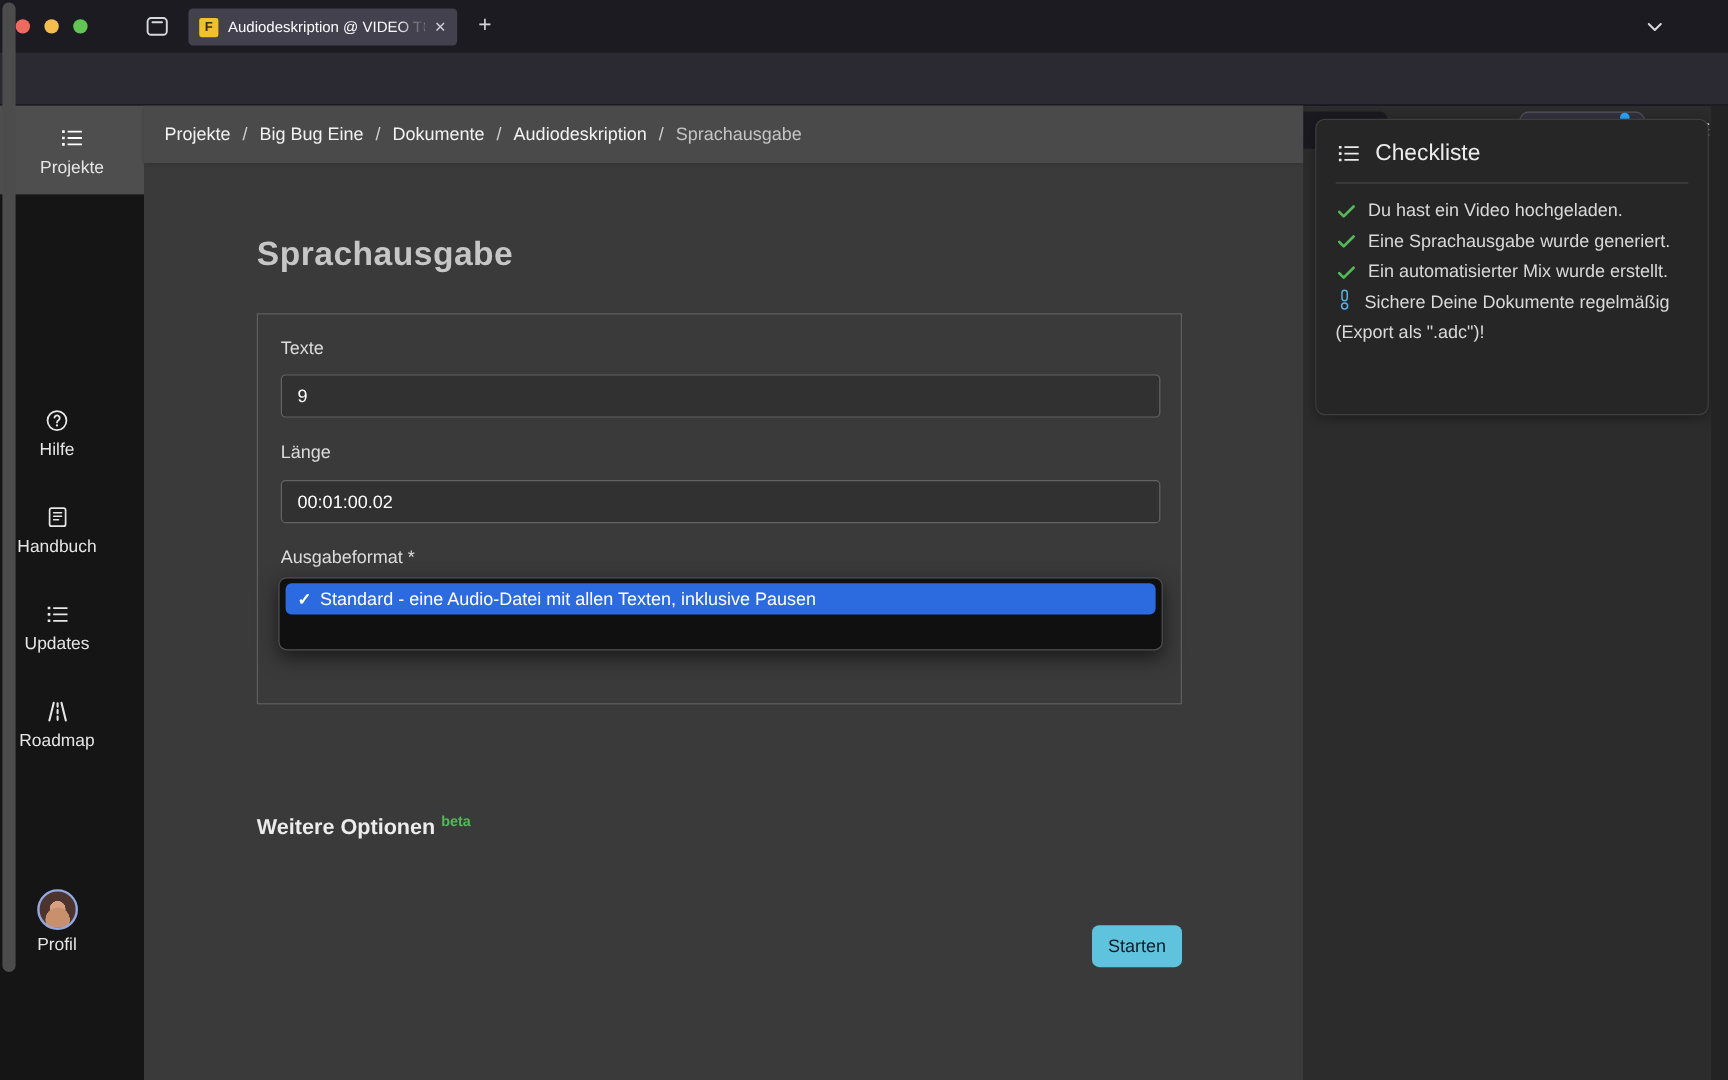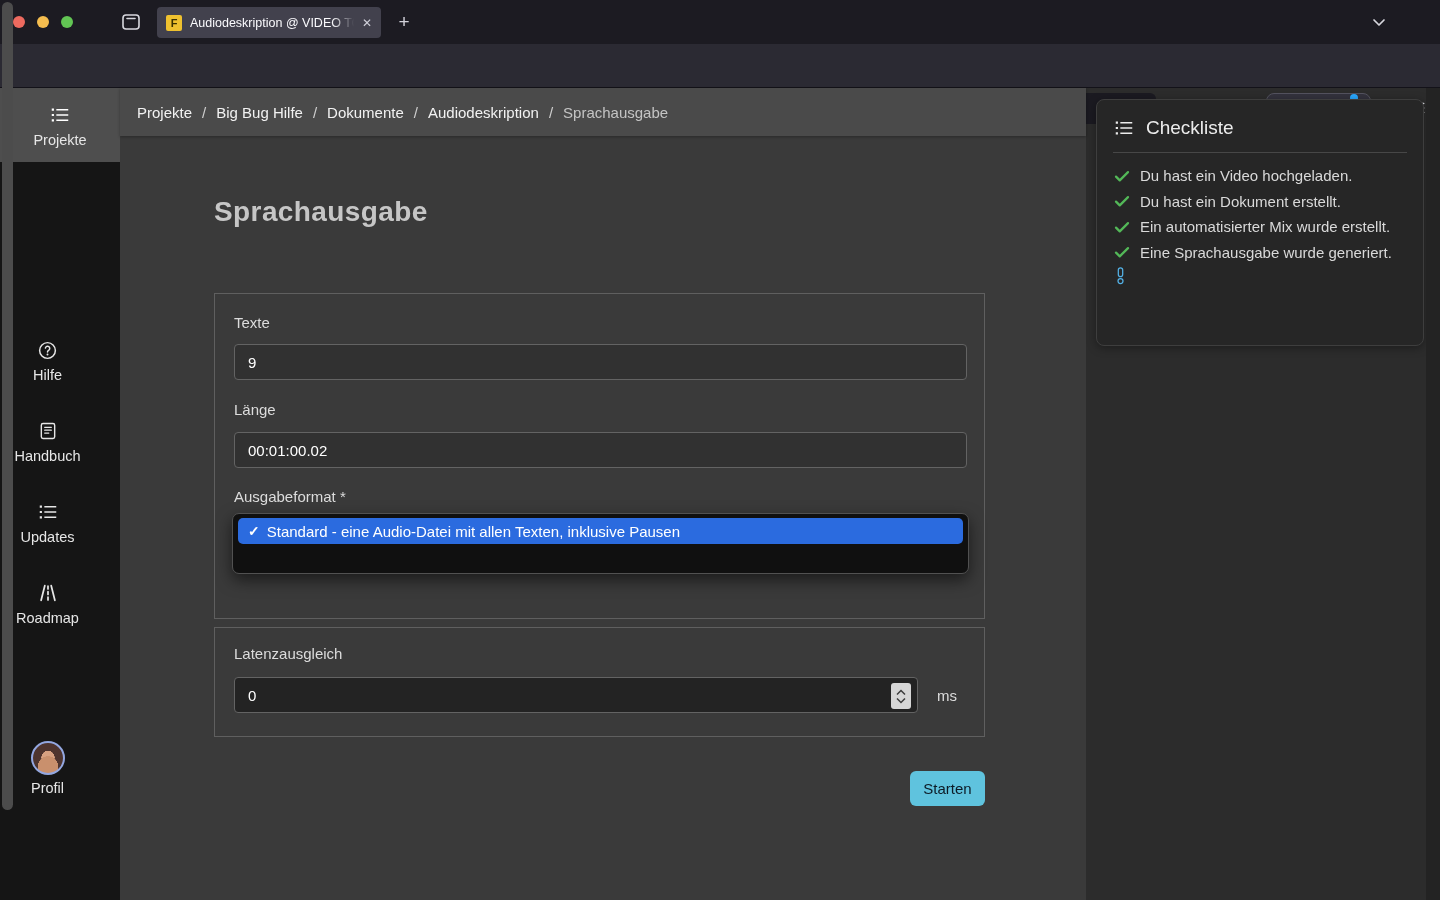--- a/index.html
+++ b/index.html
@@ -60,21 +60,21 @@
   .breadcrumb { position:absolute; left:0; top:0; width:966px; height:48px; background:#4a4a4a;
     display:flex; align-items:center; padding-left:17px; gap:10px; font-size:15px;
     box-shadow:0 1px 3px rgba(0,0,0,.3); }
   .bc-item { color:#f2f2f2; }
   .bc-sep { color:#cfcfcf; }
   .bc-current { color:#c4c4c4; }
 
   .page-title { left:94px; top:108px; font-size:28px; font-weight:bold; color:#c6c6c6; letter-spacing:.4px; }
 
   .panel { position:absolute; border:1px solid #5f5f5f; width:771px; background:#3a3a3a; }
-  .panel1 { left:94px; top:173px; height:326px;margin-top:32px; }
+  .panel1 { left:94px; top:173px; height:326px; }
   .panel2 { left:94px; top:539px; height:110px; }
   .field-label { position:absolute; left:19px; font-size:15px; color:#dcdcdc; }
   .tinput { position:absolute; left:19px; width:733px; height:36px; background:#313131;
     border:1px solid #636363; border-radius:4px; color:#fff; font-size:15px;
     padding:0 13px; font-family:"Liberation Sans",sans-serif; outline:none; }
 
   .listbox { position:absolute; left:17px; top:219px; width:737px; height:61px; background:#101010;
     border:1px solid #515151; border-radius:7px; padding:4px 5px;
     box-shadow:0 6px 16px rgba(0,0,0,.55); }
   .opt { height:26px; border-radius:5px; display:flex; align-items:center; color:#fff; font-size:15px; }
@@ -257,21 +257,21 @@
     <div>Profil</div>
   </div>
 
 </div>
 
 <div class="abs content">
 
   <div class="breadcrumb">
     <span class="bc-item">Projekte</span>
     <span class="bc-sep">/</span>
-    <span class="bc-item">Big Bug Hilfe</span>
+    <span class="bc-item">Big Bug Eine</span>
     <span class="bc-sep">/</span>
     <span class="bc-item">Dokumente</span>
     <span class="bc-sep">/</span>
     <span class="bc-item">Audiodeskription</span>
     <span class="bc-sep">/</span>
     <span class="bc-item bc-current">Sprachausgabe</span>
   </div>
 
   <h1 class="abs page-title">Sprachausgabe</h1>
 
@@ -289,33 +289,20 @@
         <span class="opt-check">✓</span>
         <span>Standard - eine Audio-Datei mit allen Texten, inklusive Pausen</span>
       </div>
     </div>
   </div>
 
   <div class="abs section-title">
     <span>Weitere Optionen</span><span class="beta-badge" style="color:#53b858">beta</span>
   </div>
 
-  <div class="panel panel2">
-    <div class="field-label" style="top:17px">Latenzausgleich</div>
-    <input class="tinput latenz-input" style="top: 49px;" readonly="" value="0">
-    <div class="stepper">
-      <svg width="10" height="7" viewBox="0 0 10 7">
-          <path d="M1 5.5L5 1.5l4 4" fill="none" stroke="#3c3c3c" stroke-width="1.5"></path>
-        </svg>
-      <svg width="10" height="7" viewBox="0 0 10 7">
-          <path d="M1 1.5l4 4 4-4" fill="none" stroke="#3c3c3c" stroke-width="1.5"></path>
-        </svg>
-    </div>
-    <div class="ms-unit">ms</div>
-  </div>
 
   <button class="abs start-btn">Starten</button>
 </div>
 
 <div class="abs checkcard">
   <div class="check-header">
     <svg width="22" height="22" viewBox="0 0 24 24">
         <path d="M3 5h2.4v2.4H3zM8 5.4h13V7H8zM3 10.8h2.4v2.4H3zM8 11.2h13v1.6H8zM3 16.6h2.4V19H3zM8 17h13v1.6H8z" fill="#ececec"></path>
       </svg>
     <span>Checkliste</span>
@@ -325,38 +312,32 @@
   <div class="check-row">
     <svg width="18" height="18" viewBox="0 0 24 24">
         <path d="M4 12.8l5 5L20 6.8" fill="none" stroke="#53b858" stroke-width="3" stroke-linecap="round" stroke-linejoin="round"></path>
       </svg>
     <span>Du hast ein Video hochgeladen.</span>
   </div>
   <div class="check-row">
     <svg width="18" height="18" viewBox="0 0 24 24">
         <path d="M4 12.8l5 5L20 6.8" fill="none" stroke="#53b858" stroke-width="3" stroke-linecap="round" stroke-linejoin="round"></path>
       </svg>
-    <span>Du hast ein Dokument erstellt.</span>
+    <span>Eine Sprachausgabe wurde generiert.</span>
   </div>
   <div class="check-row">
     <svg width="18" height="18" viewBox="0 0 24 24">
         <path d="M4 12.8l5 5L20 6.8" fill="none" stroke="#53b858" stroke-width="3" stroke-linecap="round" stroke-linejoin="round"></path>
       </svg>
     <span>Ein automatisierter Mix wurde erstellt.</span>
-  </div>
-  <div class="check-row">
-    <svg width="18" height="18" viewBox="0 0 24 24">
-        <path d="M4 12.8l5 5L20 6.8" fill="none" stroke="#53b858" stroke-width="3" stroke-linecap="round" stroke-linejoin="round"></path>
-      </svg>
-    <span>Eine Sprachausgabe wurde generiert.</span>
   </div>
   <div class="check-row-wrap">
     <span class="inline-ic">
       <svg width="15" height="20" viewBox="0 0 24 30">
           <rect x="8.5" y="2" width="7" height="14" rx="3.5" fill="none" stroke="#53b1e6" stroke-width="2"></rect>
           <circle cx="12" cy="23" r="4" fill="none" stroke="#53b1e6" stroke-width="2"></circle>
         </svg>
-    </span>
+    </span><span>Sichere Deine Dokumente regelmäßig (Export als ".adc")!</span>
   </div>
 </div>
 
 <div class="abs scrollbar"></div>
 <div class="abs scroll-thumb"></div>
 
 </body></html>

